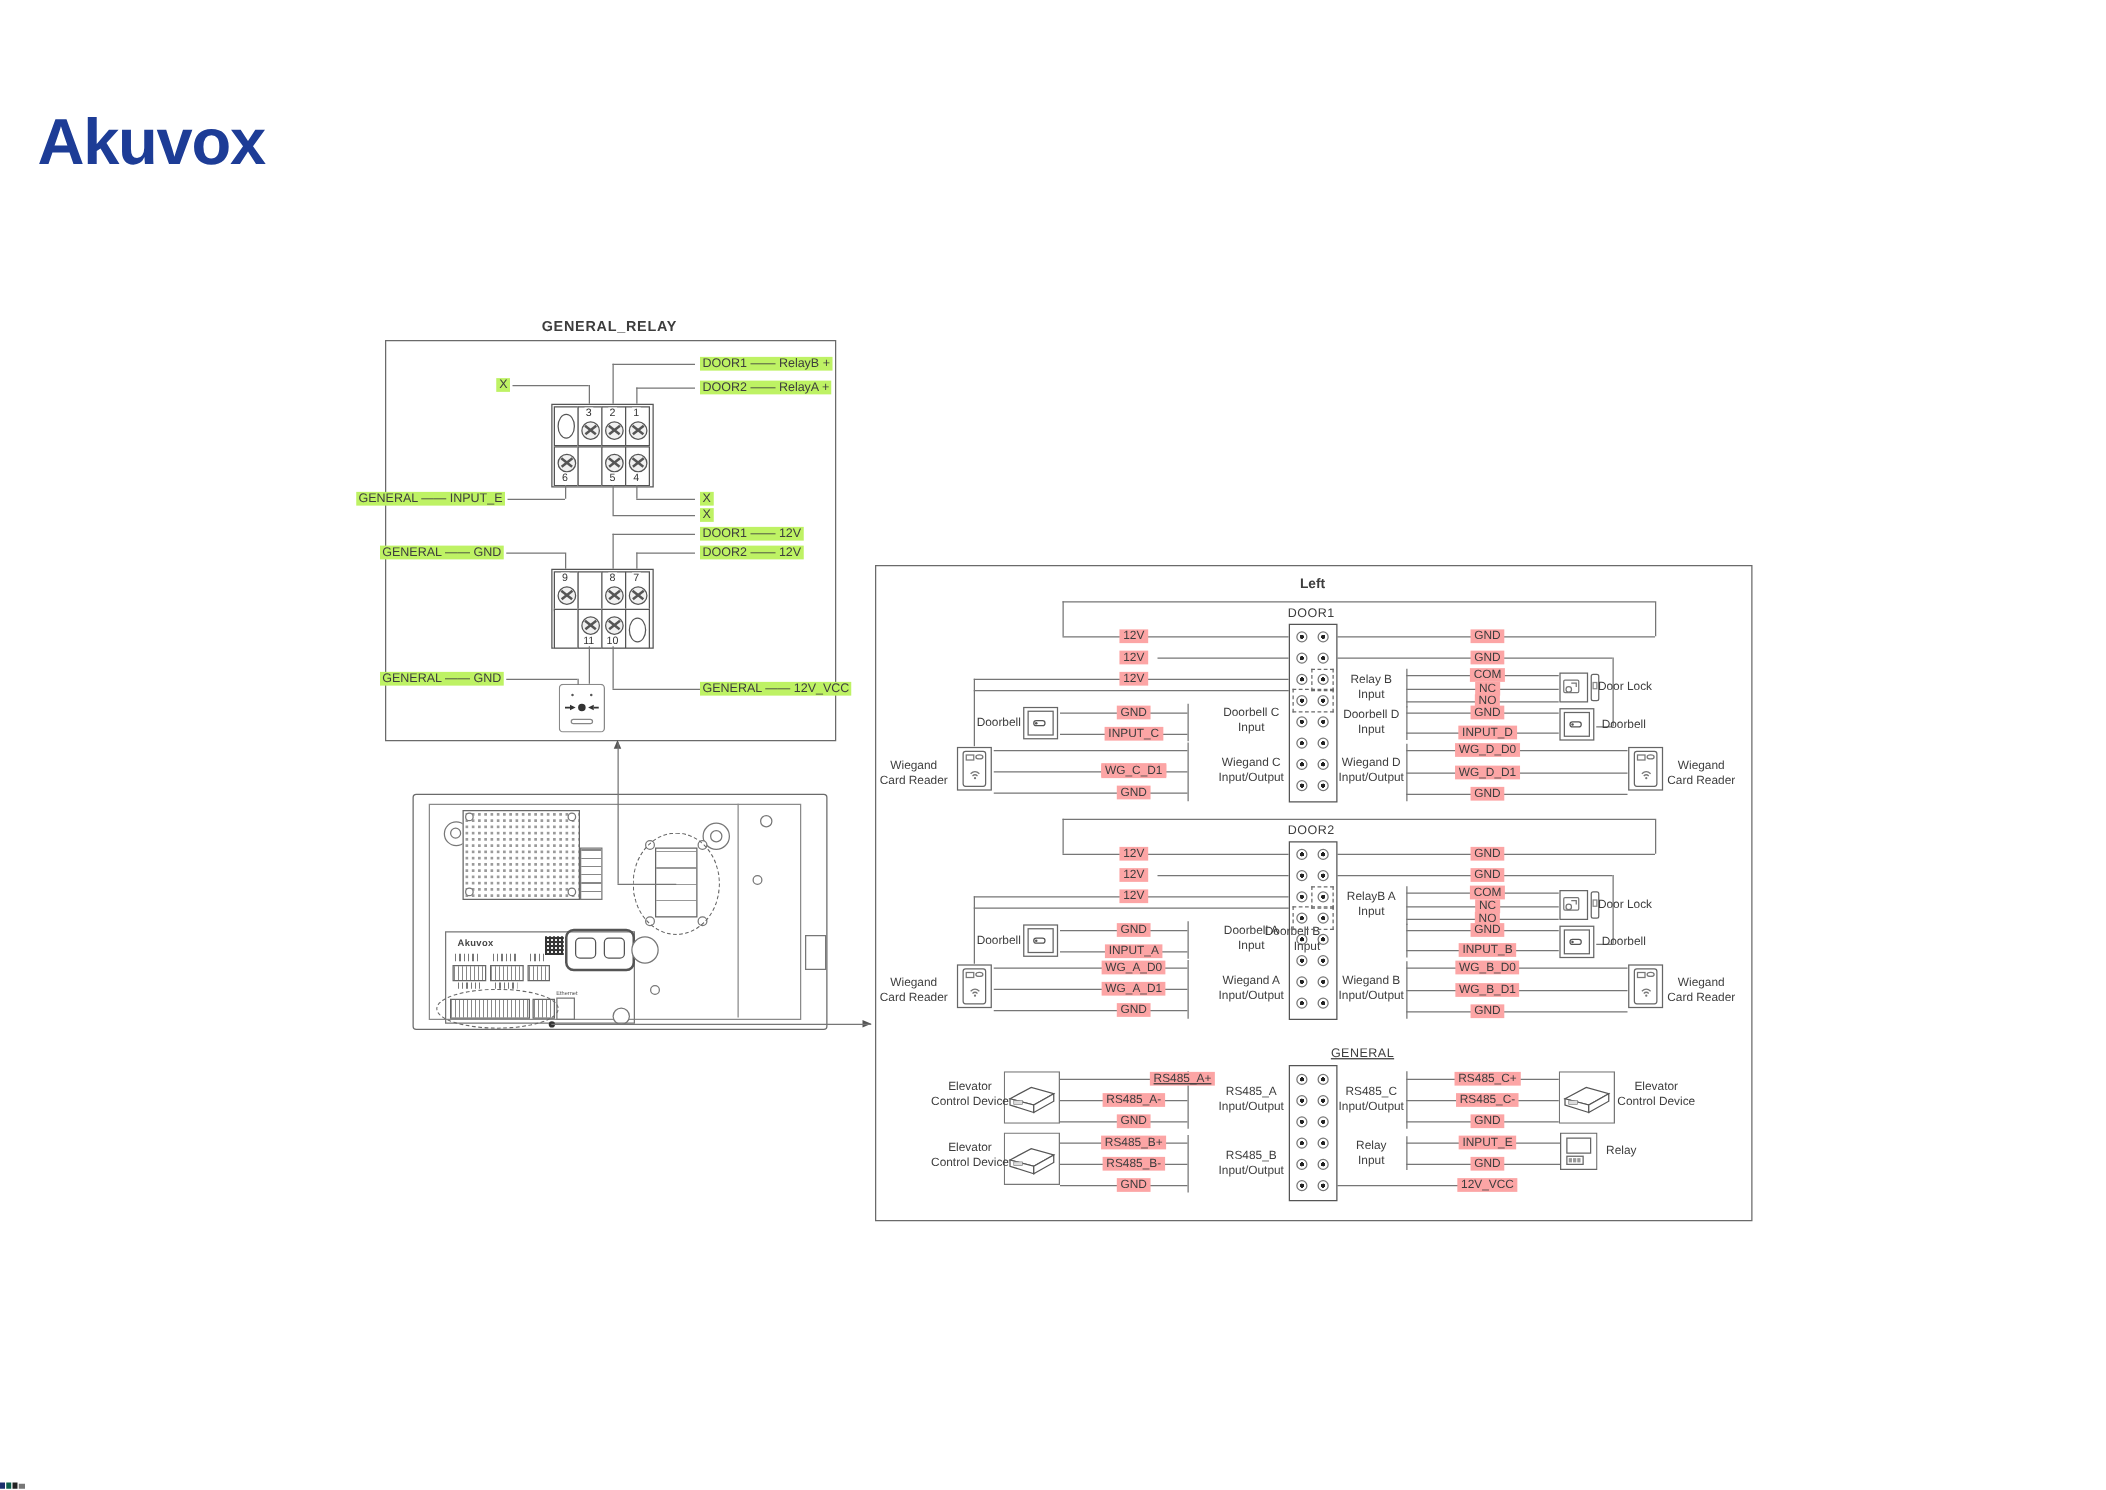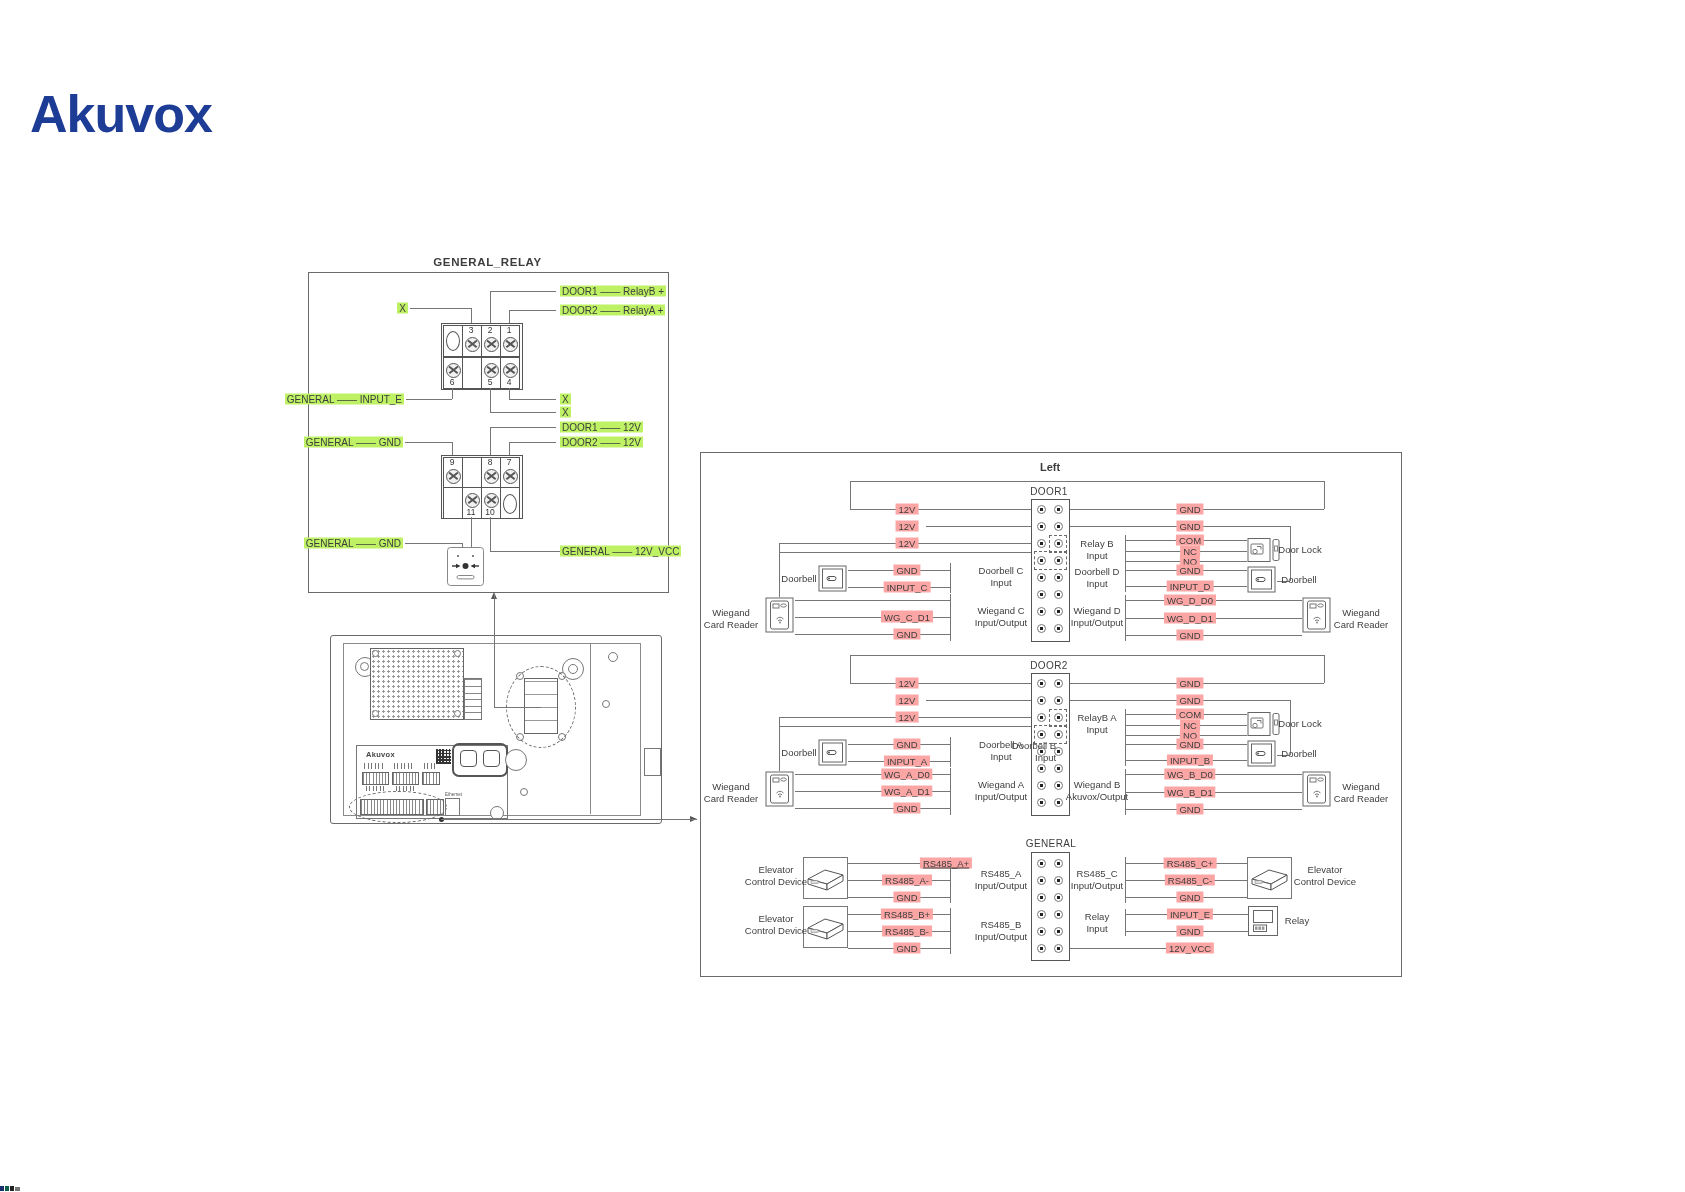--- a/index.html
+++ b/index.html
@@ -435,21 +435,21 @@
       <div class="lab" style="left: 1190px; top: 809px;">GND</div>
       <div class="glab" style="left: 1001px; top: 751px;">Doorbell A
 Input</div>
       <div class="glab" style="left: 1001px; top: 791px;">Wiegand A
 Input/Output</div>
       <div class="glab" style="left: 1097px; top: 724px;">RelayB A
 Input</div>
       <div class="glab" style="left: 1034px; top: 752px; text-align: right;">Doorbell B
 Input</div>
       <div class="glab" style="left: 1097px; top: 791px;">Wiegand B
-Akuvox/Output</div>
+Input/Output</div>
       <div class="ic" style="left: 818px; top: 739px;"><svg width="30" height="28" viewBox="0 0 30 28">
           <rect x="1" y="1" width="27" height="25" fill="#fff" stroke="#666"></rect>
           <rect x="4.5" y="4" width="20" height="19" fill="#fff" stroke="#666"></rect>
           <rect x="9" y="11.5" width="9" height="4" rx="2" fill="#fff" stroke="#555"></rect>
           <circle cx="11" cy="13.5" r="1" fill="#555"></circle>
         </svg></div>
       <div class="ic" style="left: 765px; top: 771px;"><svg width="30" height="37" viewBox="0 0 30 37">
           <rect x="1" y="1" width="27" height="34" fill="#fff" stroke="#666"></rect>
           <rect x="5.5" y="4" width="18" height="28" rx="2" fill="#fff" stroke="#666"></rect>
           <rect x="8" y="7" width="6" height="4" fill="#fff" stroke="#777"></rect>
@@ -483,21 +483,21 @@
         </svg></div>
       <div class="dlab" style="left: 799px; top: 753px;">Doorbell</div>
       <div class="dlab" style="left: 731px; top: 793px;">Wiegand
 Card Reader</div>
       <div class="dlab" style="left: 1300px; top: 724px;">Door Lock</div>
       <div class="dlab" style="left: 1299px; top: 754px;">Doorbell</div>
       <div class="dlab" style="left: 1361px; top: 793px;">Wiegand
 Card Reader</div>
       <div class="dashbox" style="left: 1049px; top: 709px; width: 16px; height: 16px;"></div>
       <div class="dashbox" style="left: 1034px; top: 725px; width: 31px; height: 17px;"></div>
-      <div class="stitle" style="left: 1051px; top: 843px;">GENERAL</div>
+      <div class="stitle" style="left: 1090px; top: 843px; text-decoration: underline;">GENERAL</div>
       <div class="strip" style="left: 1031px; top: 852px; width: 37px; height: 107px;"></div>
       <div class="pin" style="left: 1036.5px; top: 858.5px;"></div>
       <div class="pin" style="left: 1053.5px; top: 858.5px;"></div>
       <div class="pin" style="left: 1036.5px; top: 875.5px;"></div>
       <div class="pin" style="left: 1053.5px; top: 875.5px;"></div>
       <div class="pin" style="left: 1036.5px; top: 892.5px;"></div>
       <div class="pin" style="left: 1053.5px; top: 892.5px;"></div>
       <div class="pin" style="left: 1036.5px; top: 909.5px;"></div>
       <div class="pin" style="left: 1053.5px; top: 909.5px;"></div>
       <div class="pin" style="left: 1036.5px; top: 926.5px;"></div>

